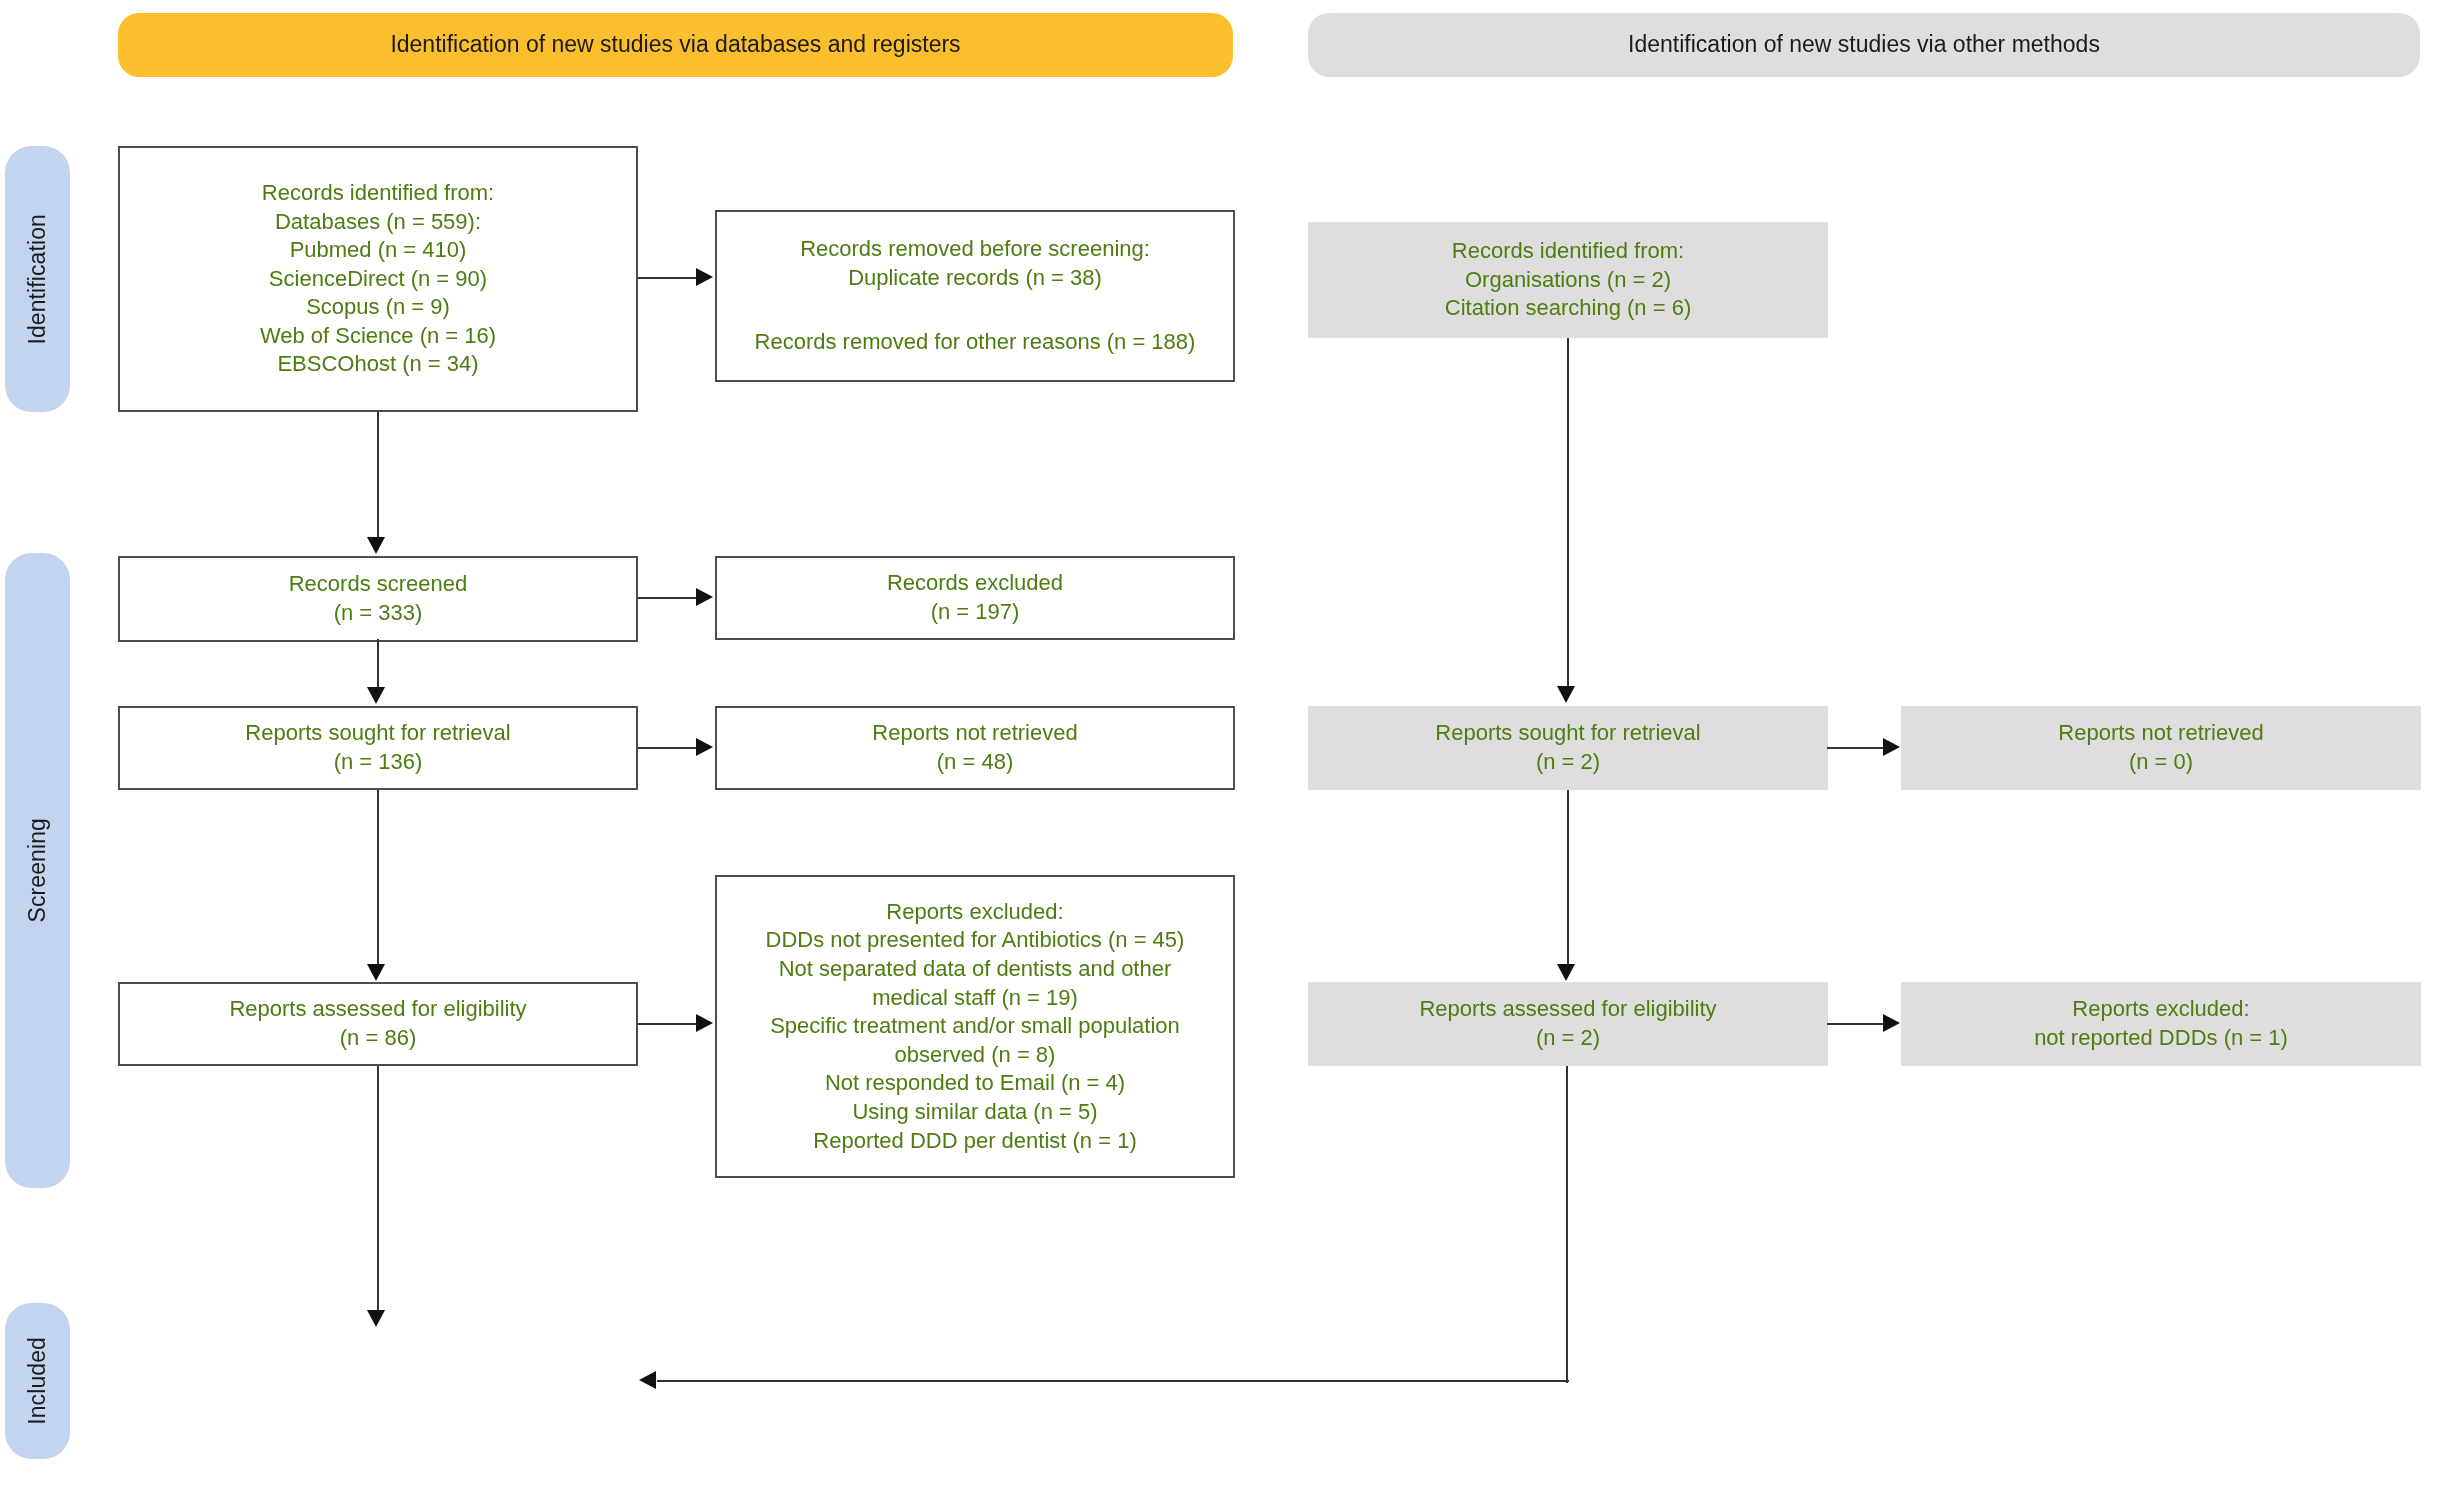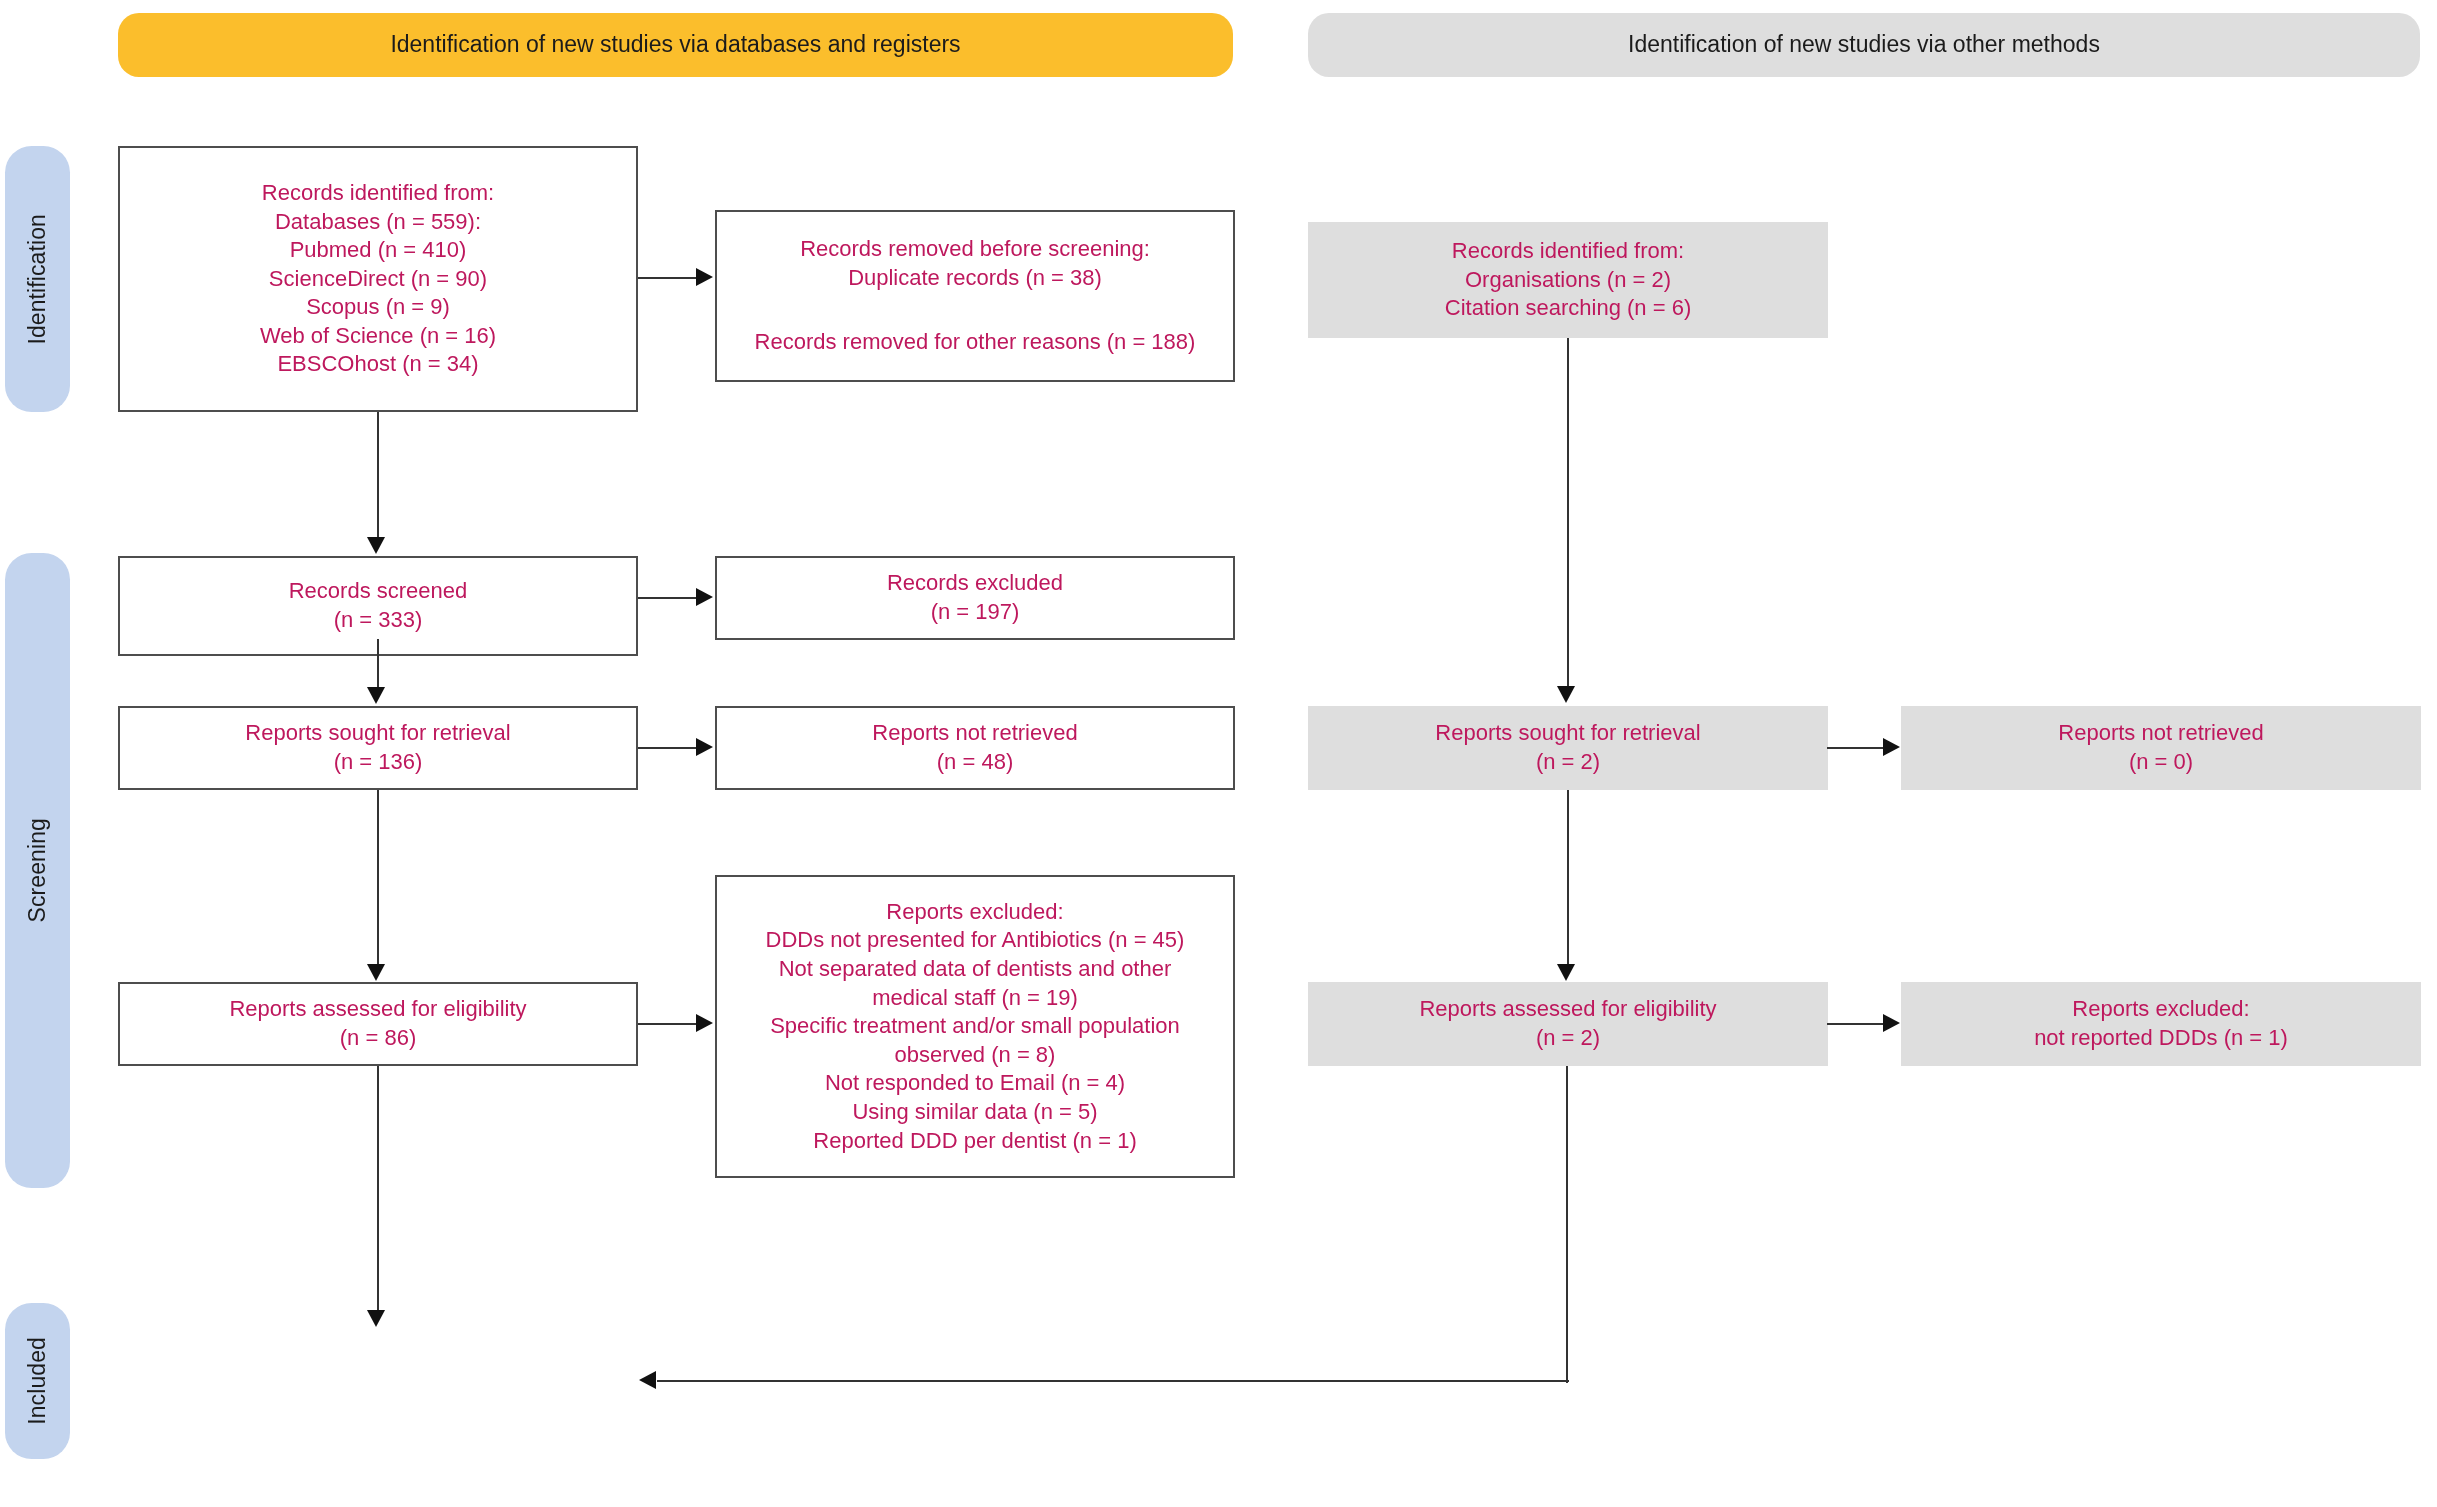--- a/index.html
+++ b/index.html
@@ -54,21 +54,21 @@
   
   .fbox {
     position: absolute;
     box-sizing: border-box;
     display: flex;
     align-items: center;
     justify-content: center;
     text-align: center;
     font-size: 22px;
     line-height: 1.30;
-    color: #be185d;
+    color: #4d7c0f;
     padding: 5.8px 8px;
   }
   .fbox-white {
     background: #ffffff;
     border: 2.3px solid #4d4d4d;
   }
   .fbox-gray {
     background: #dedede;
     border: none;
   }
@@ -143,21 +143,21 @@
   </div>
 
   <div class="fbox fbox-white" style="left:715px; top:210px; width:520px; height:172px;">
     <div class="lines">
       <div>Records removed before screening:</div>
       <div>Duplicate records (n = 38)</div>
       <div class="wrap" style="padding:0 23px;margin-top:36px;">Records removed for other reasons (n = 188)</div>
     </div>
   </div>
 
-  <div class="fbox fbox-white" style="left:118px; top:556px; width:520px; height:100px;">
+  <div class="fbox fbox-white" style="left:118px; top:556px; width:520px; height:86px;">
     <div class="lines">
       <div>Records screened</div>
       <div>(n = 333)</div>
     </div>
   </div>
 
   <div class="fbox fbox-white" style="left:715px; top:556px; width:520px; height:84px;">
     <div class="lines">
       <div>Records excluded</div>
       <div>(n = 197)</div>

